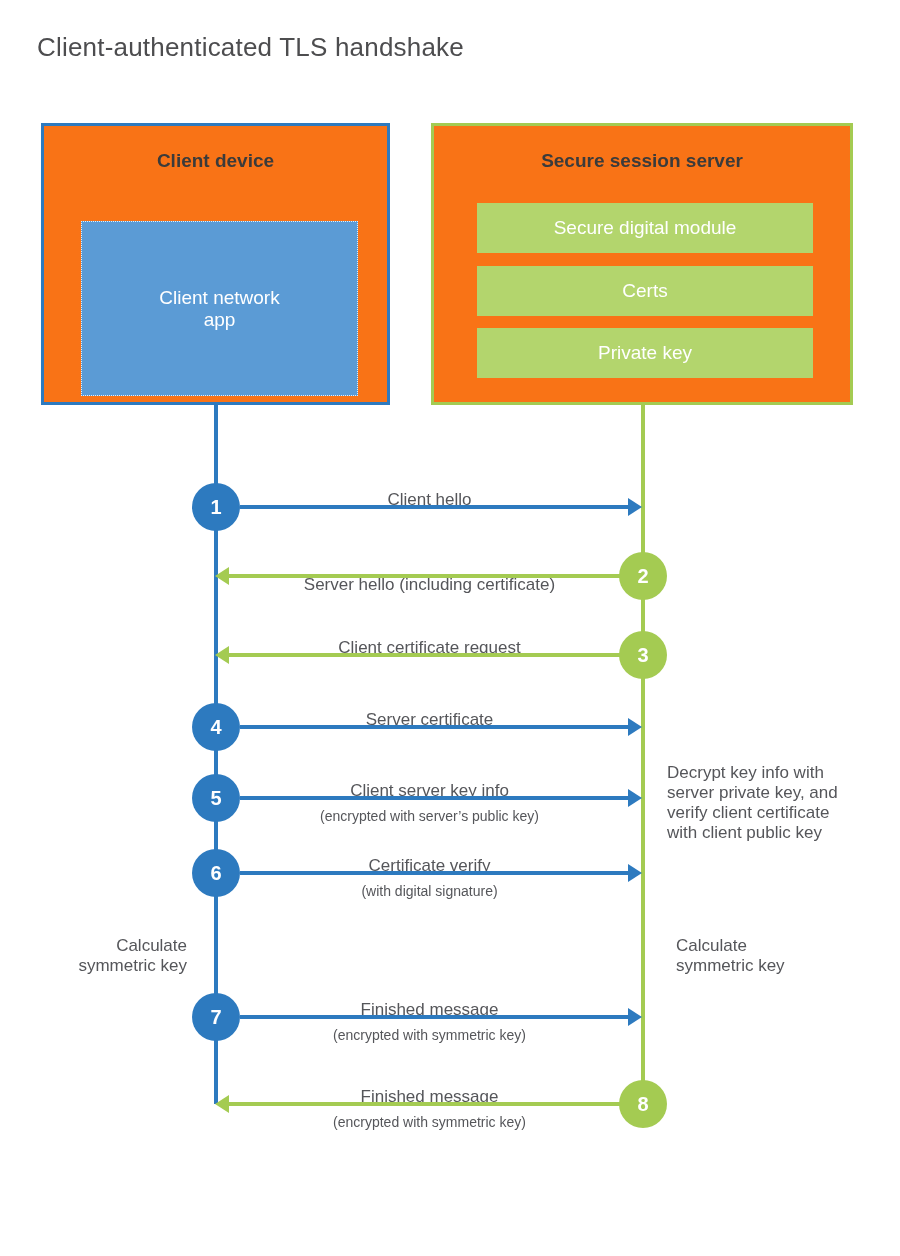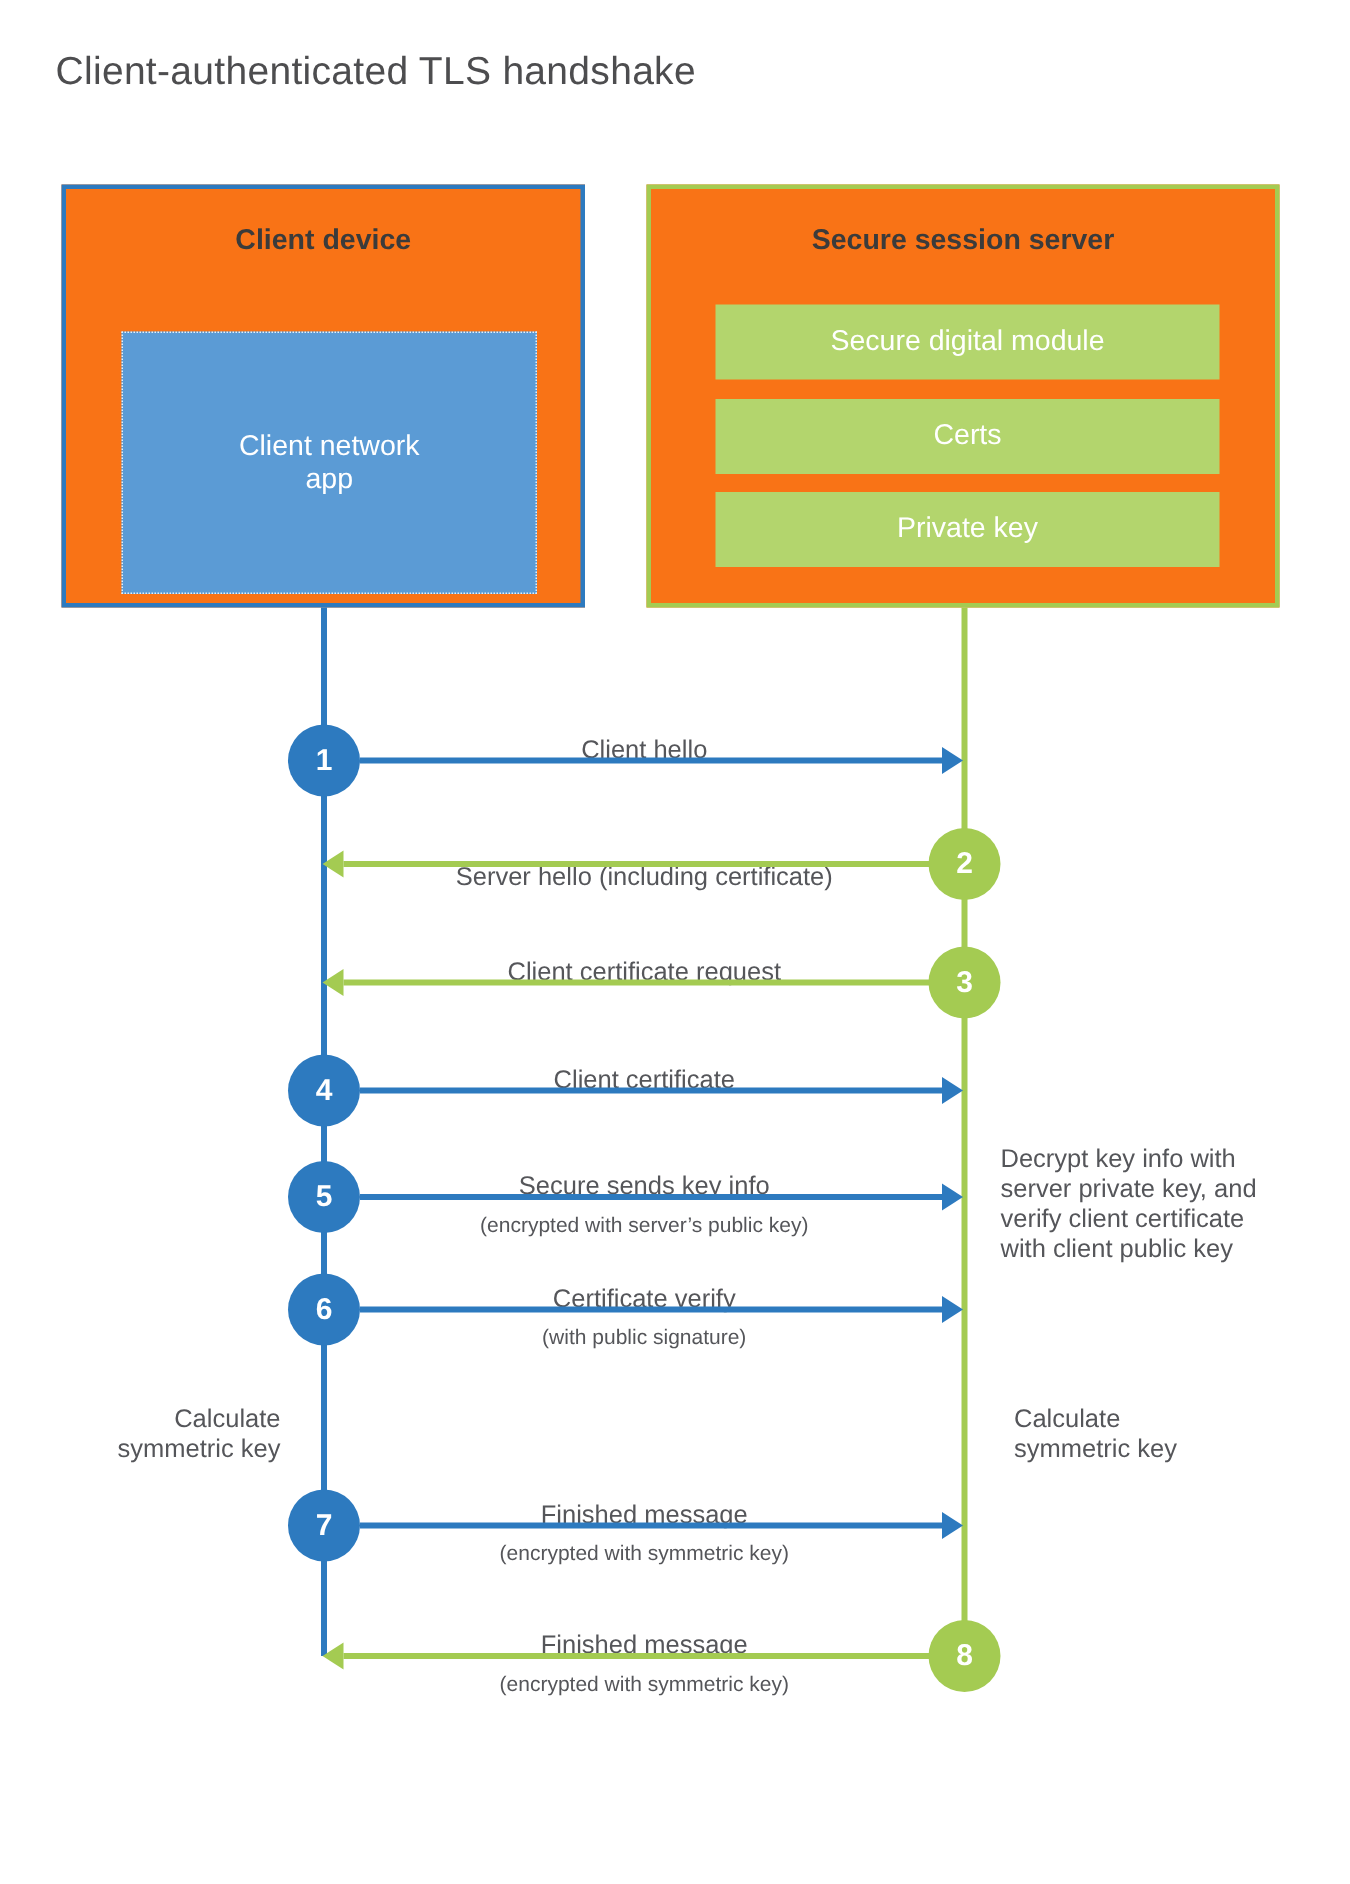--- a/index.html
+++ b/index.html
@@ -100,42 +100,42 @@
     <span>2</span>
   </div>
 
   <div class="msg-label" style="top:623px">Client certificate request</div>
   <div class="shaft s-green" style="left:229px;top:653px;width:391px"></div>
   <div class="head h-left" style="left:215px;top:646px"></div>
   <div class="circle c-green" style="left:619px;top:631px">
     <span>3</span>
   </div>
 
-  <div class="msg-label" style="top:695px">Client certificate</div>
+  <div class="msg-label" style="top:695px">Server certificate</div>
   <div class="shaft s-blue" style="left:240px;top:725px;width:388px"></div>
   <div class="head h-right" style="left:628px;top:718px"></div>
   <div class="circle c-blue" style="left:192px;top:703px">
     <span>4</span>
   </div>
 
-  <div class="msg-label" style="top:766px">Secure sends key info</div>
+  <div class="msg-label" style="top:766px">Client server key info</div>
   <div class="shaft s-blue" style="left:240px;top:796px;width:388px"></div>
   <div class="head h-right" style="left:628px;top:789px"></div>
   <div class="circle c-blue" style="left:192px;top:774px">
     <span>5</span>
   </div>
   <div class="msg-sub" style="top:808px">(encrypted with server’s public key)</div>
 
   <div class="msg-label" style="top:841px">Certificate verify</div>
   <div class="shaft s-blue" style="left:240px;top:871px;width:388px"></div>
   <div class="head h-right" style="left:628px;top:864px"></div>
   <div class="circle c-blue" style="left:192px;top:849px">
     <span>6</span>
   </div>
-  <div class="msg-sub" style="top:883px">(with public signature)</div>
+  <div class="msg-sub" style="top:883px">(with digital signature)</div>
 
   <div class="msg-label" style="top:985px">Finished message</div>
   <div class="shaft s-blue" style="left:240px;top:1015px;width:388px"></div>
   <div class="head h-right" style="left:628px;top:1008px"></div>
   <div class="circle c-blue" style="left:192px;top:993px">
     <span>7</span>
   </div>
   <div class="msg-sub" style="top:1027px">(encrypted with symmetric key)</div>
 
   <div class="msg-label" style="top:1072px">Finished message</div>

